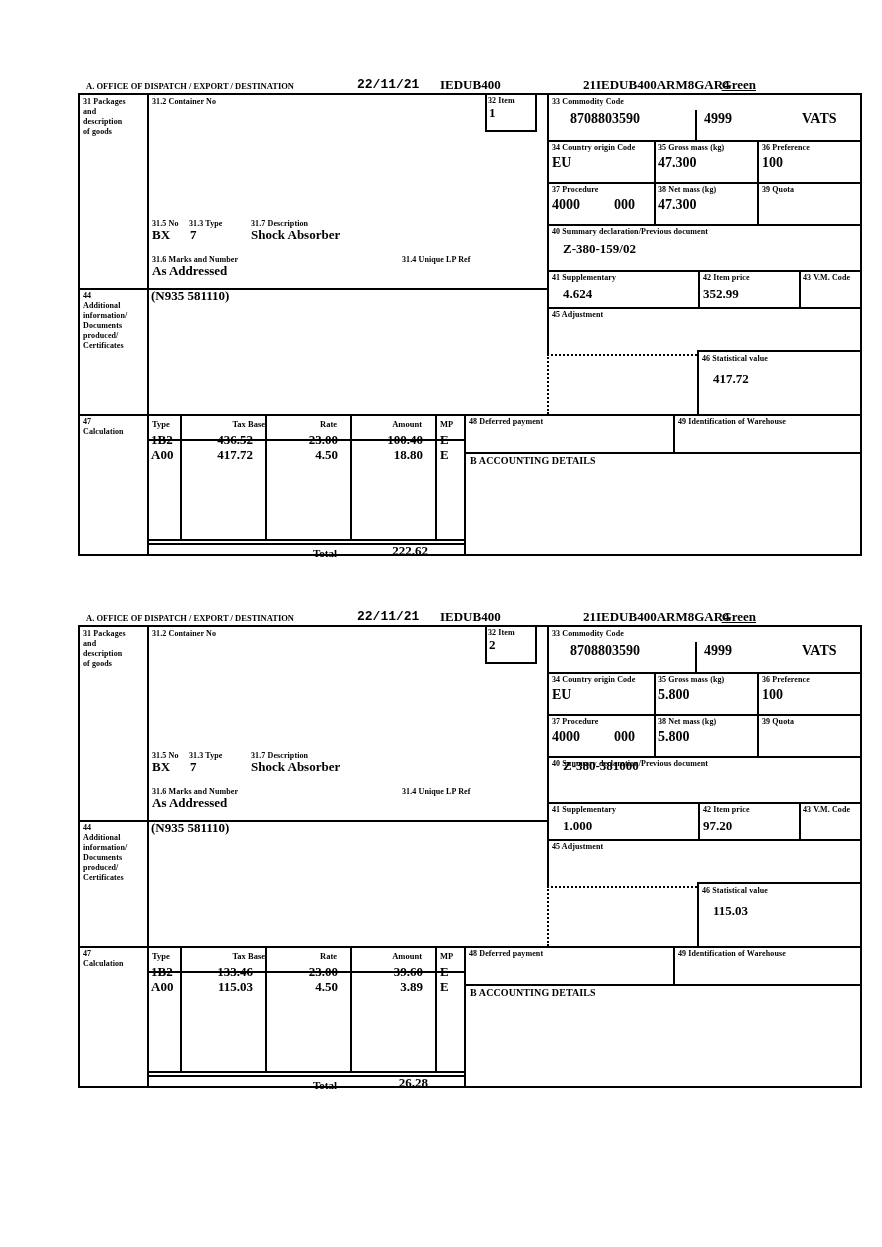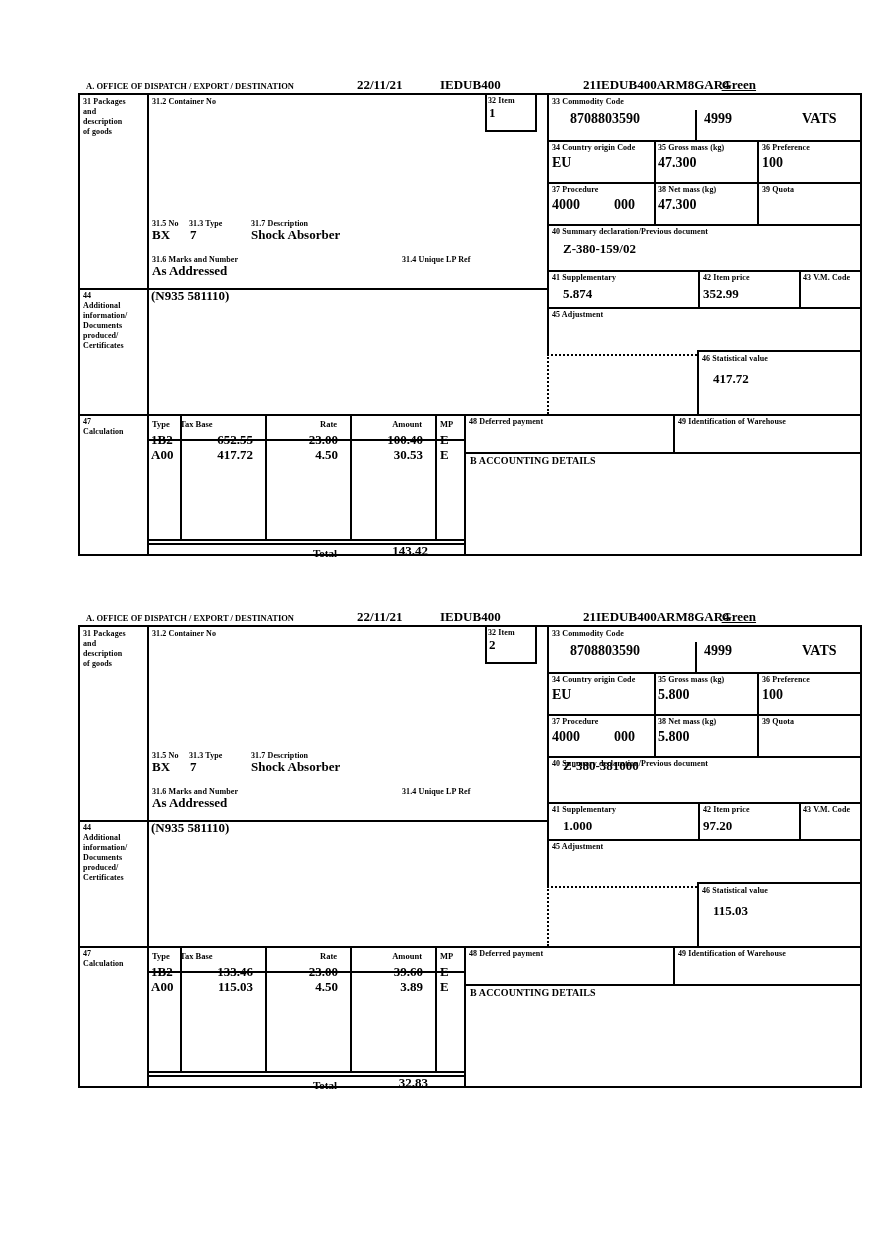--- a/index.html
+++ b/index.html
@@ -11,34 +11,34 @@
   .lbl {
     position:absolute; font-size:8px; font-weight:bold; line-height:10px;
     white-space:pre-line; letter-spacing:0.1px;
   }
   .val {
     position:absolute; font-size:13px; font-weight:bold; line-height:14px;
     white-space:nowrap;
   }
   .val14 { font-size:14px; }
   .hdr-a { position:absolute; left:8px; top:6px; font-size:8.5px; font-weight:bold; white-space:nowrap; }
-  .hdr-date { position:absolute; left:279px; top:2px; font-size:13px; font-weight:bold; }
+  .hdr-date { position:absolute; left:279px; top:2px; font-size:13px; font-weight:bold;font-family:Liberation Mono, monospace; }
   .hdr-office { position:absolute; left:362px; top:2px; font-size:13px; font-weight:bold; }
   .hdr-mrn { position:absolute; left:505px; top:2px; font-size:13px; font-weight:bold; white-space:nowrap; }
   .hdr-mrn .routing { margin-left:-8px;text-decoration:underline; }
   .mainbox {
     position:absolute; top:18px; left:0; width:784px; height:463px;
     border:2px solid #000; box-sizing:border-box;
   }
   .vl, .hl { position:absolute; background:#000; }
   .vl { width:2px; } .hl { height:2px; }
   .vl-dot { position:absolute; width:0; border-left:2px dotted #000; }
   .hl-dot { position:absolute; height:0; border-top:2px dotted #000; }
   .r { text-align:right; }
-  .c { text-align:left; }
+  .c { text-align:right; }
   .colhdr { position:absolute; font-size:8.5px; font-weight:bold; }
   .total-lbl { position:absolute; font-size:11px; font-weight:bold; }
 </style>
 </head>
 <body>
 
 <div class="page">
   <div id="sections">
   <div class="section" style="top: 75px;">
 
@@ -114,21 +114,21 @@
       <div class="val val14" style="left:472px;top:103px">4000</div>
       <div class="val val14" style="left:534px;top:103px">000</div>
       <div class="lbl" style="left:578px;top:90px">38 Net mass (kg)</div>
       <div class="val val14" style="left:578px;top:103px">47.300</div>
       <div class="lbl" style="left:682px;top:90px">39 Quota</div>
 
       <div class="lbl" style="left:472px;top:132px">40 Summary declaration/Previous document</div>
       <div class="val" style="left:483px;top:147px">Z-380-159/02</div>
 
       <div class="lbl" style="left:472px;top:178px">41 Supplementary</div>
-      <div class="val" style="left:483px;top:192px">5.874</div>
+      <div class="val" style="left:483px;top:192px">4.624</div>
       <div class="lbl" style="left:623px;top:178px">42 Item price</div>
       <div class="val" style="left:623px;top:192px">352.99</div>
       <div class="lbl" style="left:723px;top:178px">43 V.M. Code</div>
 
       <div class="lbl" style="left:472px;top:215px">45 Adjustment</div>
       <div class="lbl" style="left:622px;top:259px">46 Statistical value</div>
       <div class="val" style="left:633px;top:277px">417.72</div>
 
       <div class="lbl" style="left:3px;top:196px;width:62px">44
 Additional
@@ -141,35 +141,35 @@
       <div class="lbl" style="left:3px;top:322px;width:62px">47
 Calculation</div>
       <div class="colhdr" style="left:72px;top:324px">Type</div>
       <div class="colhdr c" style="left:100px;top:324px;width:85px">Tax Base</div>
       <div class="colhdr r" style="left:185px;top:324px;width:72px">Rate</div>
       <div class="colhdr r" style="left:270px;top:324px;width:72px">Amount</div>
       <div class="colhdr" style="left:360px;top:324px">MP</div>
 
       <div>
         <div class="val" style="left:71px;top:338px">1B2</div>
-        <div class="val r" style="left:100px;top:338px;width:73px">652.55</div>
+        <div class="val r" style="left:100px;top:338px;width:73px">436.52</div>
         <div class="val r" style="left:185px;top:338px;width:73px">23.00</div>
         <div class="val r" style="left:270px;top:338px;width:73px">100.40</div>
         <div class="val" style="left:360px;top:338px">E</div>
       </div>
       <div>
         <div class="val" style="left:71px;top:353px">A00</div>
         <div class="val r" style="left:100px;top:353px;width:73px">417.72</div>
         <div class="val r" style="left:185px;top:353px;width:73px">4.50</div>
-        <div class="val r" style="left:270px;top:353px;width:73px">30.53</div>
+        <div class="val r" style="left:270px;top:353px;width:73px">18.80</div>
         <div class="val" style="left:360px;top:353px">E</div>
       </div>
 
       <div class="total-lbl r" style="left:185px;top:452px;width:72px">Total</div>
-      <div class="val r" style="left:270px;top:449px;width:78px">143.42</div>
+      <div class="val r" style="left:270px;top:449px;width:78px">222.62</div>
 
       <div class="lbl" style="left:389px;top:322px">48 Deferred payment</div>
       <div class="lbl" style="left:598px;top:322px">49 Identification of Warehouse</div>
       <div class="lbl" style="left:390px;top:361px;font-size:10px">B ACCOUNTING DETAILS</div>
 
     </div>
   </div>
 
   <div class="section" style="top: 607px;">
 
@@ -286,21 +286,21 @@
       </div>
       <div>
         <div class="val" style="left:71px;top:353px">A00</div>
         <div class="val r" style="left:100px;top:353px;width:73px">115.03</div>
         <div class="val r" style="left:185px;top:353px;width:73px">4.50</div>
         <div class="val r" style="left:270px;top:353px;width:73px">3.89</div>
         <div class="val" style="left:360px;top:353px">E</div>
       </div>
 
       <div class="total-lbl r" style="left:185px;top:452px;width:72px">Total</div>
-      <div class="val r" style="left:270px;top:449px;width:78px">32.83</div>
+      <div class="val r" style="left:270px;top:449px;width:78px">26.28</div>
 
       <div class="lbl" style="left:389px;top:322px">48 Deferred payment</div>
       <div class="lbl" style="left:598px;top:322px">49 Identification of Warehouse</div>
       <div class="lbl" style="left:390px;top:361px;font-size:10px">B ACCOUNTING DETAILS</div>
 
     </div>
   </div>
 </div>
 </div>
 

